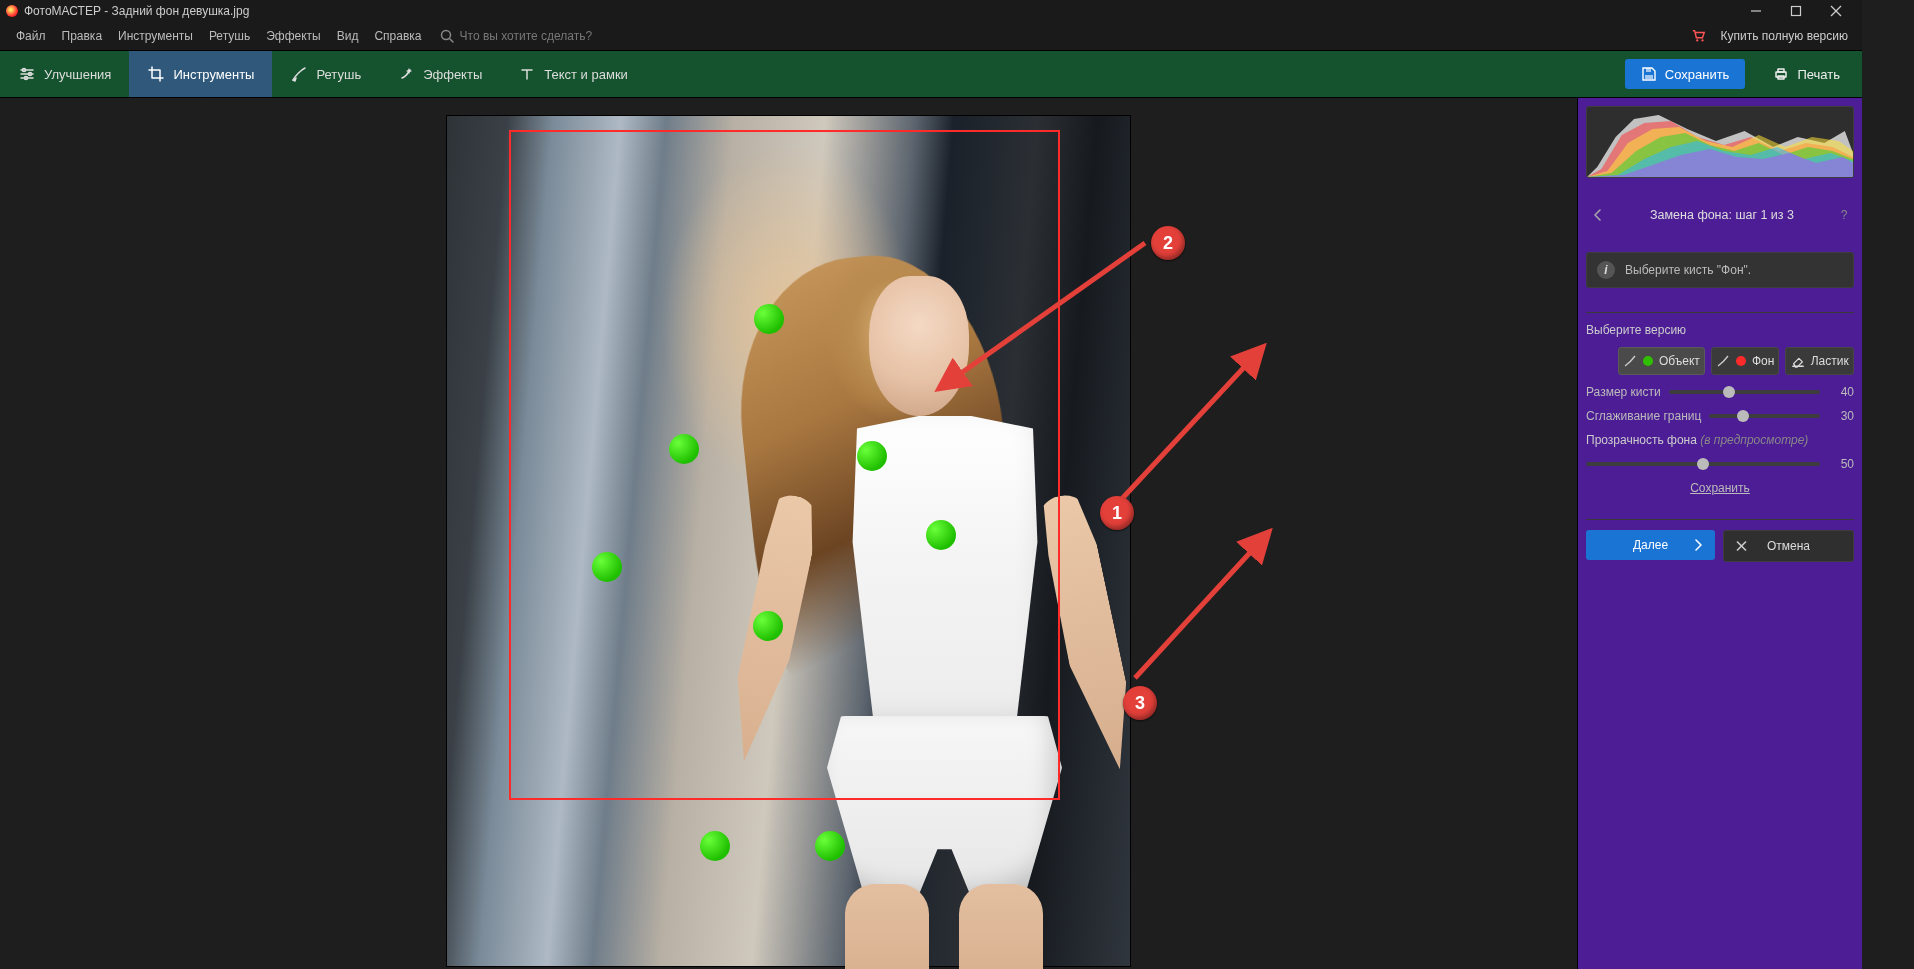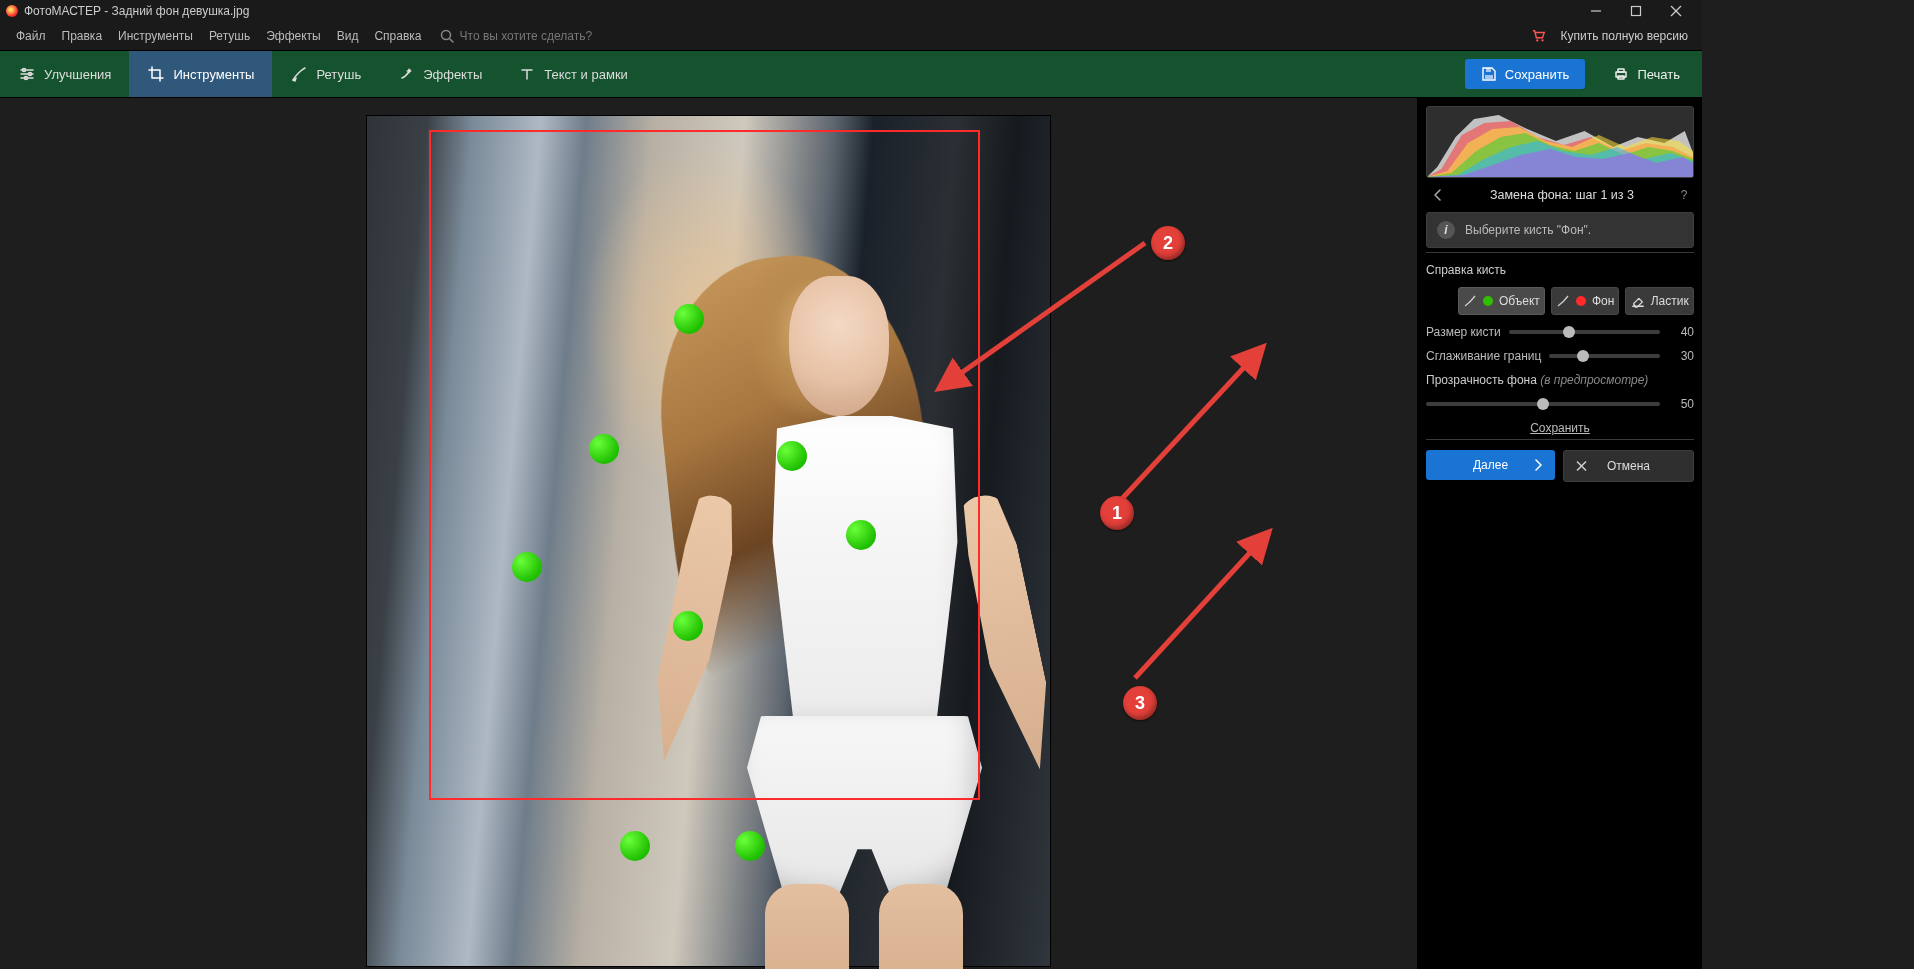--- a/index.html
+++ b/index.html
@@ -1,21 +1,21 @@
 <!DOCTYPE html>
 <html><head>
 <meta charset="utf-8">
 <style>
   html, body {
     margin: 0; padding: 0; height: 100%; overflow: hidden;
     background: #1e1e1e; color: #ccc;
     font-family: "Segoe UI", Arial, sans-serif; font-size: 13px;
     user-select: none;
   }
-  .app { width: 1702px; height: 969px; display: flex; flex-direction: column; }
+  .app { width: 1862px; height: 969px; display: flex; flex-direction: column; }
 
   
   .titlebar {
     height: 22px; background: #1a1a1a; display: flex; align-items: center;
     padding: 0 6px; font-size: 12px;
   }
   .titlebar .app-icon {
     width: 12px; height: 12px; border-radius: 50%;
     background: radial-gradient(circle at 40% 40%, #ff6, #f33 60%, #900);
     margin-right: 6px;
@@ -150,22 +150,22 @@
   .overlay { position: absolute; inset: 0; pointer-events: none; }
   .num {
     position: absolute; width: 34px; height: 34px; border-radius: 50%;
     background: #e4403a; color: #fff; font-weight: 700; font-size: 18px;
     display: flex; align-items: center; justify-content: center;
     box-shadow: inset -2px -3px 5px rgba(0,0,0,.35), 0 1px 2px rgba(0,0,0,.6);
   }
 
   
   .panel {
-    width: 268px; background: #000000; display: flex; flex-direction: column;
-    border-left: 1px solid #000; padding: 8px 8px 12px 8px; gap: 4px;
+    width: 268px; background: #4c1d95; display: flex; flex-direction: column;
+    border-left: 1px solid #000; padding: 8px 8px 12px 8px; gap: 24px;
     font-size: 12px; color: #ccc;
   }
   .histogram {
     height: 70px; background: #2e2e2e; border: 1px solid #3d3d3d; border-radius: 3px;
     position: relative; overflow: hidden;
   }
   .histogram svg { position: absolute; inset: 0; width: 100%; height: 100%; }
 
   .panel-header {
     display: flex; align-items: center; height: 26px;
@@ -408,21 +408,21 @@
         <div class="ttl">Замена фона: шаг 1 из 3</div>
         <div class="help">?</div>
       </div>
 
       <div class="hint">
         <div class="i">i</div>
         <span>Выберите кисть "Фон".</span>
       </div>
 
       <div class="section">
-        <div>Справка кисть</div>
+        <div>Выберите версию</div>
 
         <div class="brush-select">
           <div class="brush-btn active">
             <svg width="14" height="14">
                 <path d="M2 12c3-2 7-6 10-10" stroke="#ccc" stroke-width="1.3" fill="none"></path>
               </svg>
             <span class="dot-g"></span>
             <span>Объект</span>
           </div>
           <div class="brush-btn">

